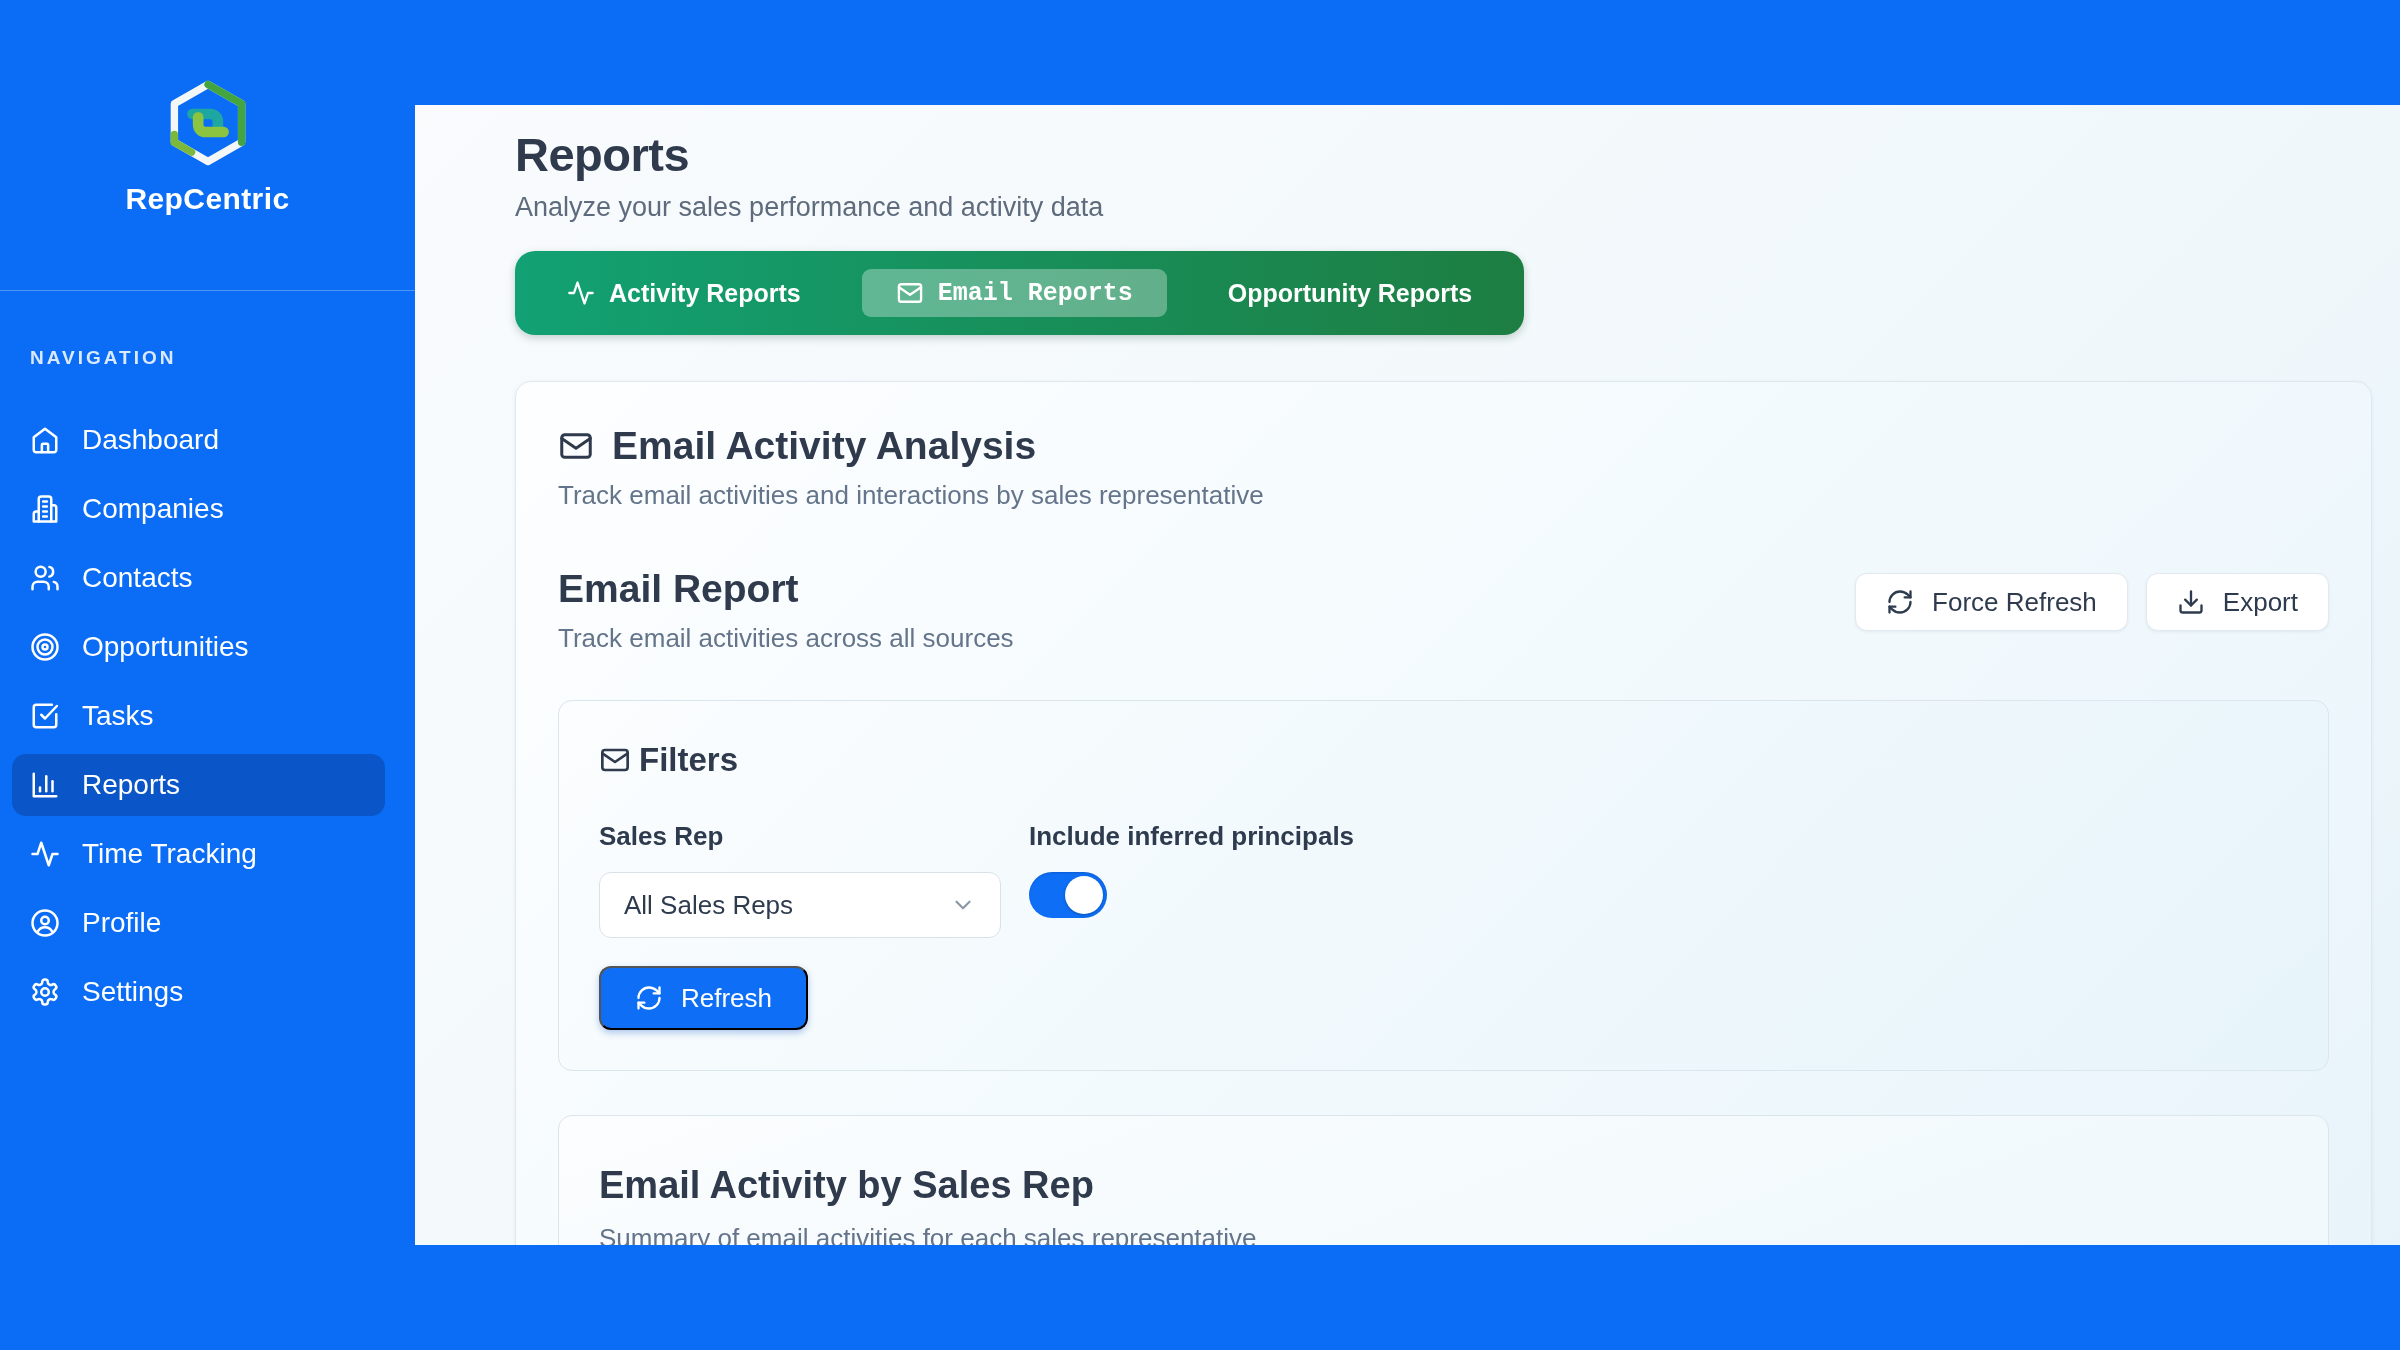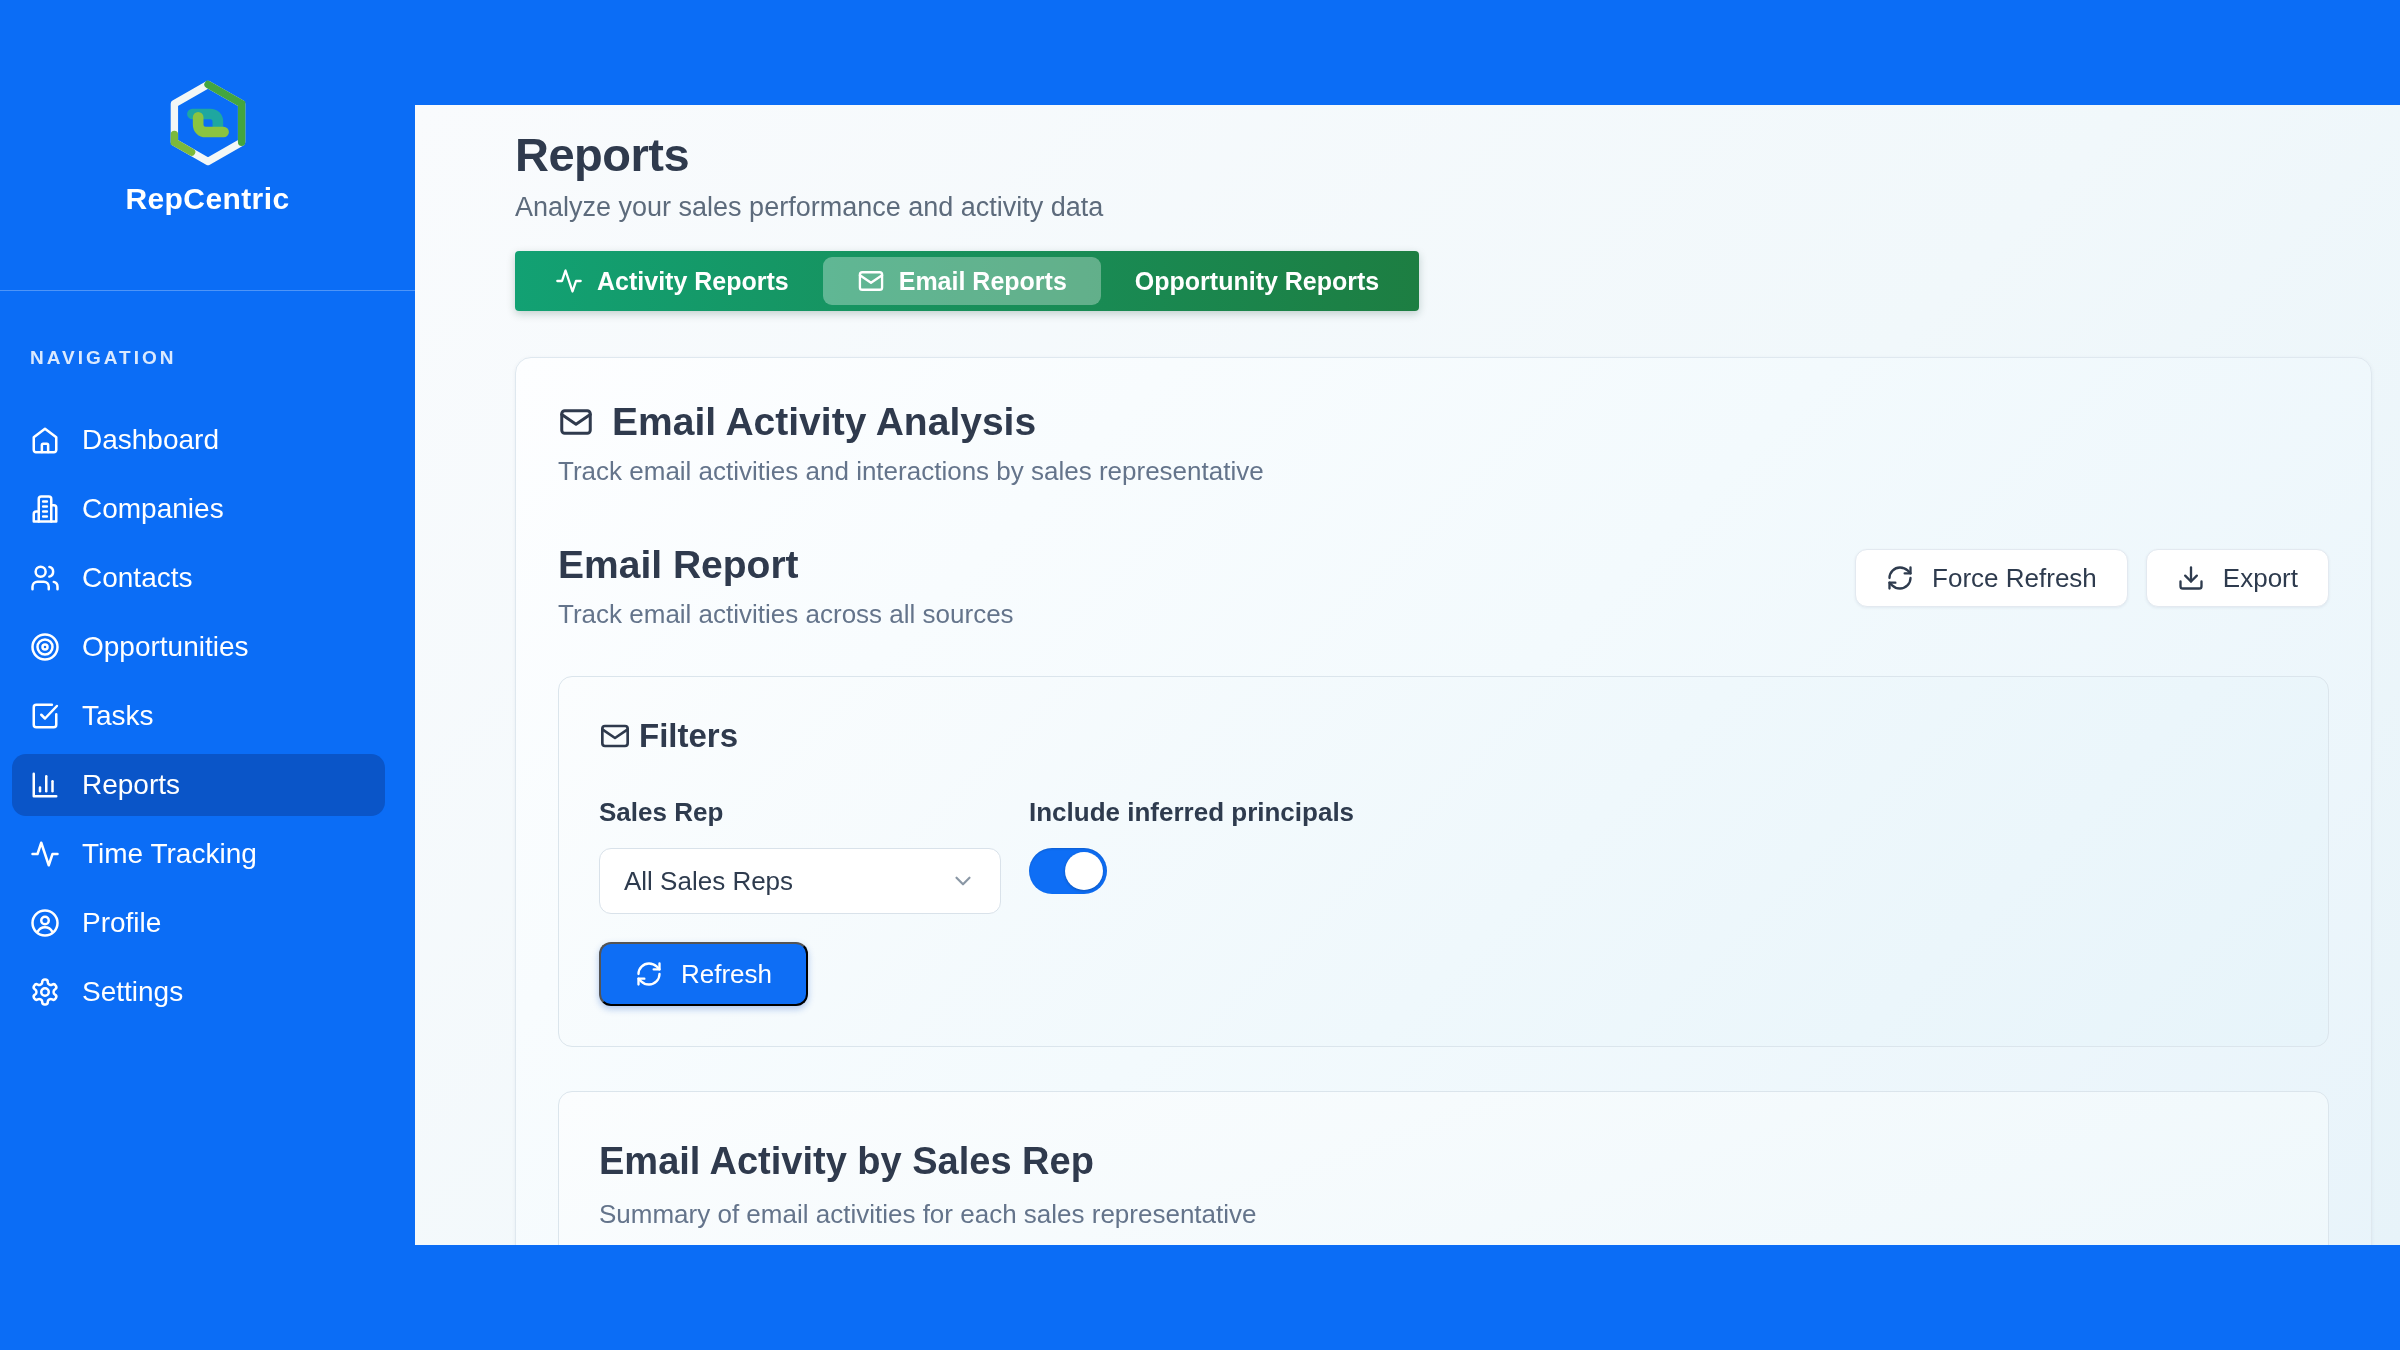--- a/index.html
+++ b/index.html
@@ -36,29 +36,30 @@
   
   .main {
     position:absolute; left:415px; top:105px; width:1985px; height:1140px;
     background:linear-gradient(135deg,#f9fbfd 0%,#f1f8fb 55%,#e7f3f9 100%);
     padding:22px 28px 0 100px; overflow:hidden;
   }
   .page-title { margin:0; font-size:47px; font-weight:800; color:#2f3a4d; letter-spacing:-.5px; }
   .page-sub { margin-top:10px; font-size:27px; color:#5d6b7c; }
 
   .tabbar {
-    margin-top:28px; display:inline-flex; padding:6px; border-radius:4px;
+    margin-top:28px; display:inline-flex; padding:18px; border-radius:20px;
     background:linear-gradient(90deg,#12a173 0%,#1d7e42 100%);
     box-shadow:0 3px 8px rgba(10,60,40,.22);
+    gap:27px;
   }
   .tab {
     display:flex; align-items:center; gap:14px; padding:0 34px; height:48px;
     border-radius:9px; color:#ffffff; font-size:25px; font-weight:600; cursor:pointer; white-space:nowrap;
   }
-  .tab.active { background:rgba(255,255,255,.32); }
+  .tab.active { background:rgba(255,255,255,.32);font-family:Liberation Mono, monospace; }
 
   .card-outer {
     margin-top:46px; width:1857px; height:1080px;
     border:1.5px solid #dfe8ef; border-radius:16px;
     background:linear-gradient(135deg,#fdfeff 0%,#f3fafd 45%,#e7f3fa 100%);
     box-shadow:0 1px 4px rgba(20,45,85,.06);
     padding:42px;
   }
   .h2-row { display:flex; align-items:center; gap:18px; }
   .h2-row .ttl { font-size:39px; font-weight:700; color:#2f3a4d; }

